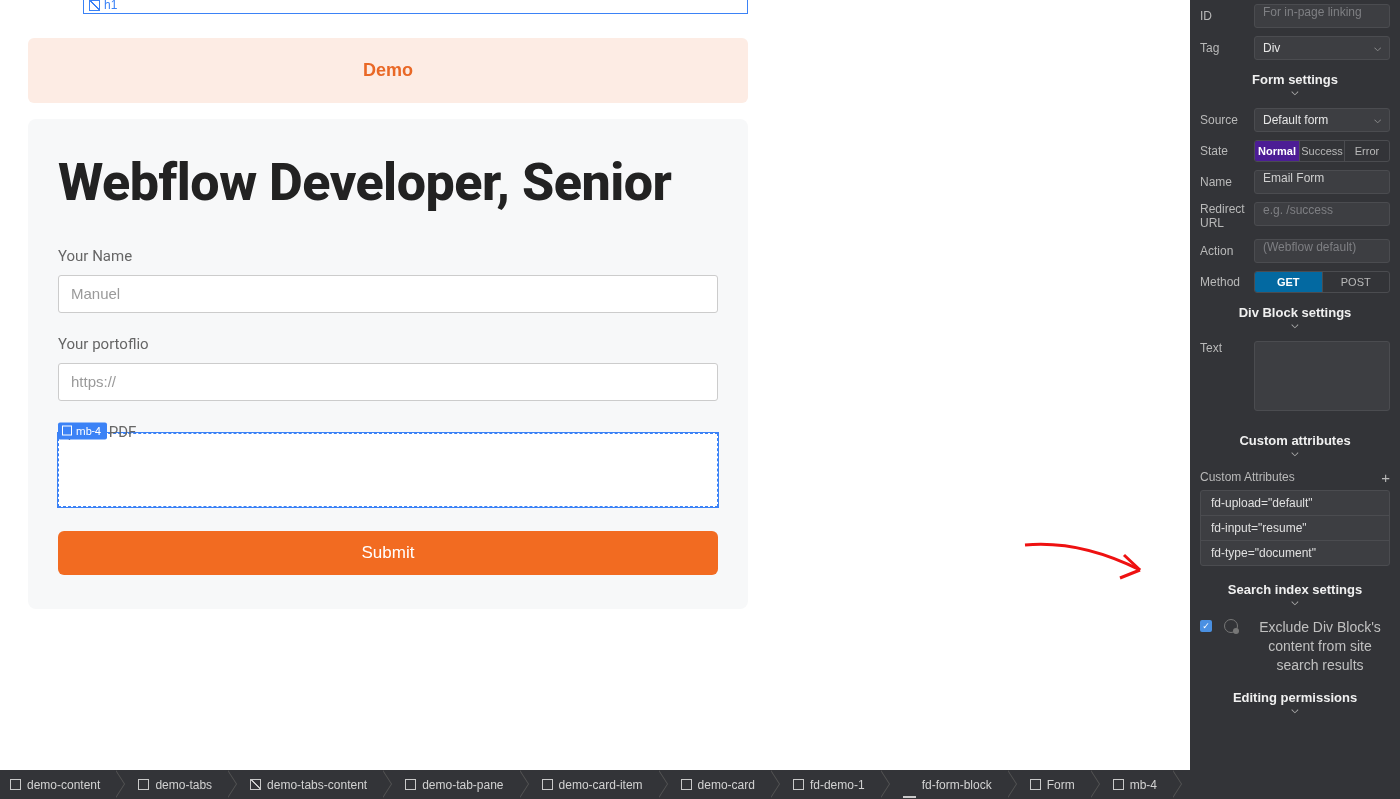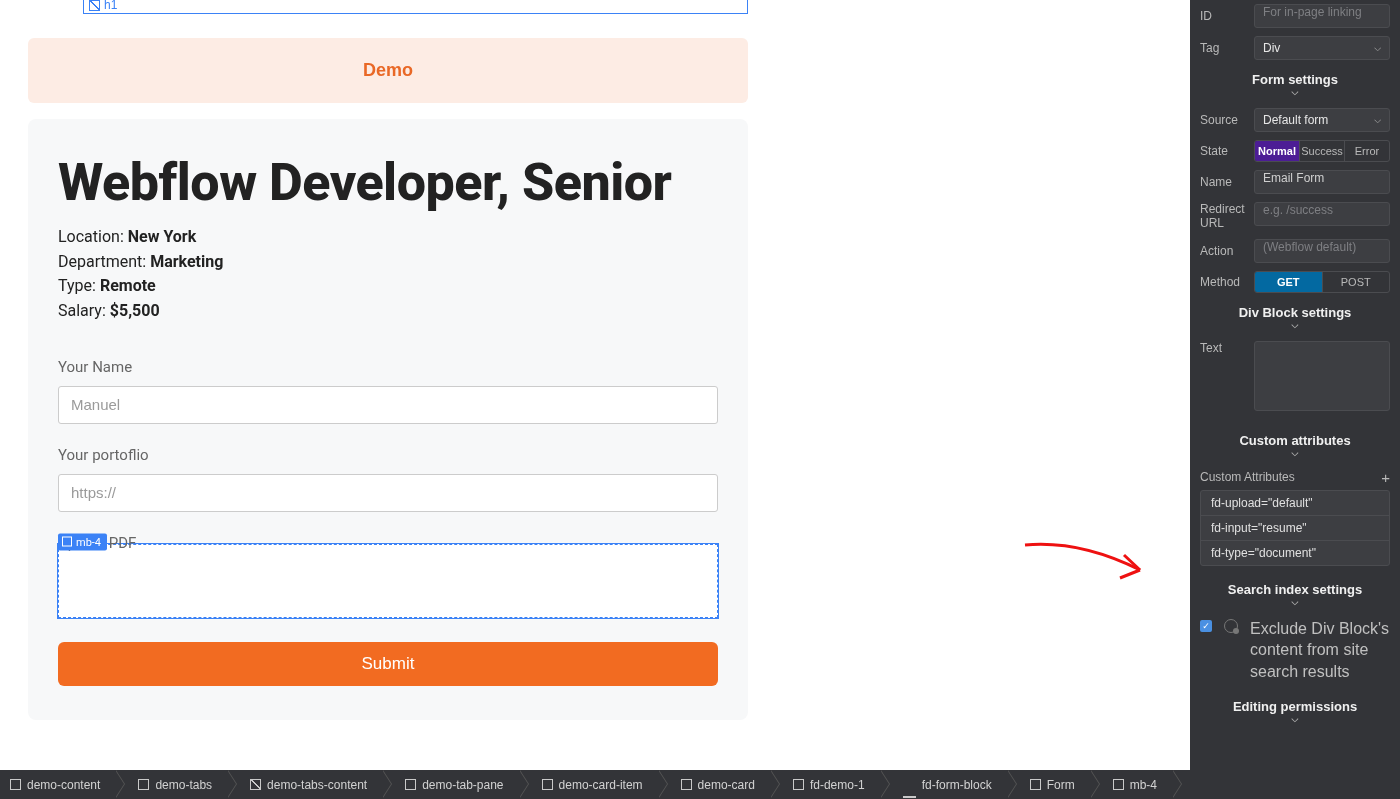--- a/index.html
+++ b/index.html
@@ -56,21 +56,21 @@
 
   .insp-textarea { flex: 1; height: 70px; background: #3d3e42; border: 1px solid #4b4c50; border-radius: 3px; }
 
   .attr-list { margin: 2px 10px 8px 10px; background: #3d3e42; border: 1px solid #4b4c50; border-radius: 3px; }
   .attr-list div { padding: 5px 10px; font-size: 12px; color: #e0e0e0; }
   .attr-list div + div { border-top: 1px solid #4b4c50; }
 
   .attr-head { display: flex; justify-content: space-between; align-items: center; padding: 4px 10px 2px 10px; color: #b9b9b9; }
   .plus-btn { color: #b9b9b9; font-size: 15px; cursor: pointer; }
 
-  .chk-row { display: flex; align-items: flex-start; gap: 12px; padding: 4px 10px 8px 10px; font-size: 16px; color: #c0c0c0; line-height: 1.35; }
+  .chk-row { display: flex; align-items: flex-start; gap: 12px; padding: 4px 10px 8px 10px; font-size: 14px; color: #c0c0c0; line-height: 1.35; text-align: center; }
   .chk-box { width: 12px; height: 12px; background: #4a90e2; border-radius: 2px; flex-shrink: 0; margin-top: 2px; display: flex; align-items: center; justify-content: center; }
   .chk-box::after { content: "✓"; font-size: 9px; color: #fff; }
   .chk-icon2 { width: 14px; height: 14px; border-radius: 50%; border: 1.5px solid #777; position: relative; flex-shrink:0; margin-top: 1px; }
   .chk-icon2::after { content: ""; position: absolute; width: 6px; height: 6px; background: #777; border-radius: 50%; right: -2px; bottom: -2px; }
 
   
   .breadcrumb { position: absolute; left: 0; right: 0; bottom: 0; height: 29px; background: #333438; display: flex; align-items: stretch; overflow: hidden; }
   .crumb { position: relative; display: flex; align-items: center; gap: 6px; color: #d2d2d2; font-size: 12px; padding: 0 16px 0 22px; cursor: pointer; white-space: nowrap; }
   .crumb:first-child { padding-left: 10px; }
   .crumb::after { content: ""; position: absolute; right: -8px; top: 0; width: 0; height: 0; border-top: 14.5px solid transparent; border-bottom: 14.5px solid transparent; border-left: 9px solid #333438; z-index: 2; }
@@ -95,26 +95,20 @@
       </span>
     <span>h1</span>
   </div>
 
   <div class="demo-pill">
     <span>Demo</span>
   </div>
 
   <div class="card">
     <h2 class="job-title">Webflow Developer, Senior</h2>
-    <div class="meta">
-      <div><span class="label">Location:</span> <span class="val">New York</span></div>
-      <div><span class="label">Department:</span> <span class="val">Marketing</span></div>
-      <div><span class="label">Type:</span> <span class="val">Remote</span></div>
-      <div><span class="label">Salary:</span> <span class="val">$5,500</span></div>
-    </div>
 
     <div class="form">
       <div class="field-label">Your Name</div>
       <input class="field-input" placeholder="Manuel" style="">
 
       <div class="field-label">Your portoflio</div>
       <input class="field-input" placeholder="https://" style="">
 
       <div class="field-label" style="margin-bottom:0;position:relative;z-index:2;">Upload PDF</div>
       <div class="upload-block" style="margin-top:-8px;">

